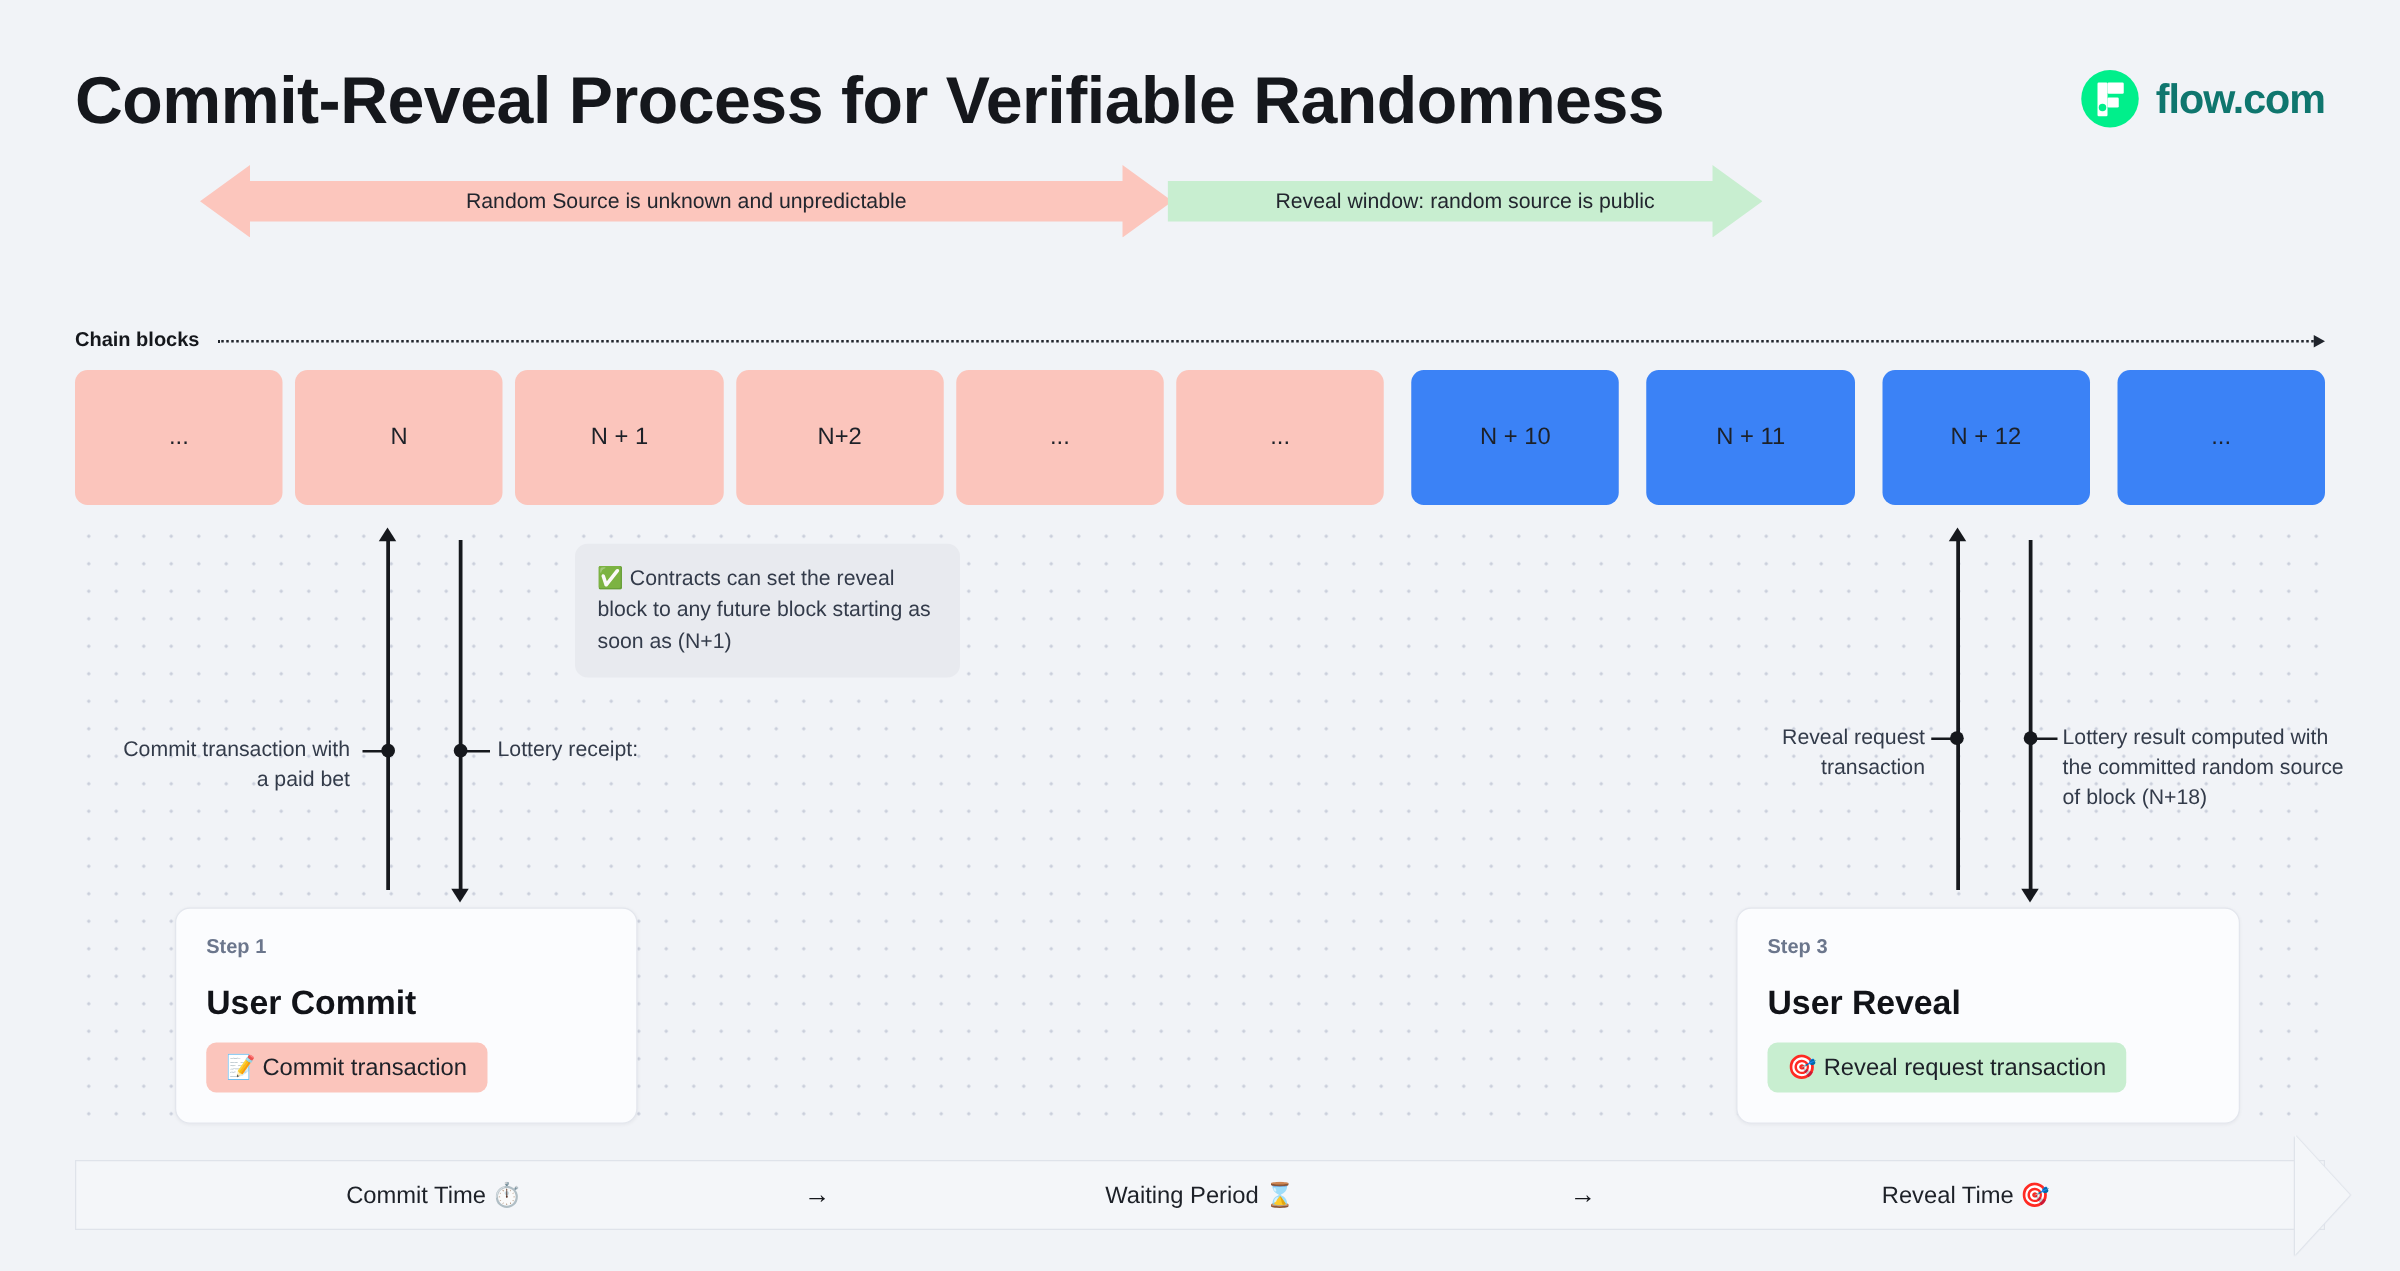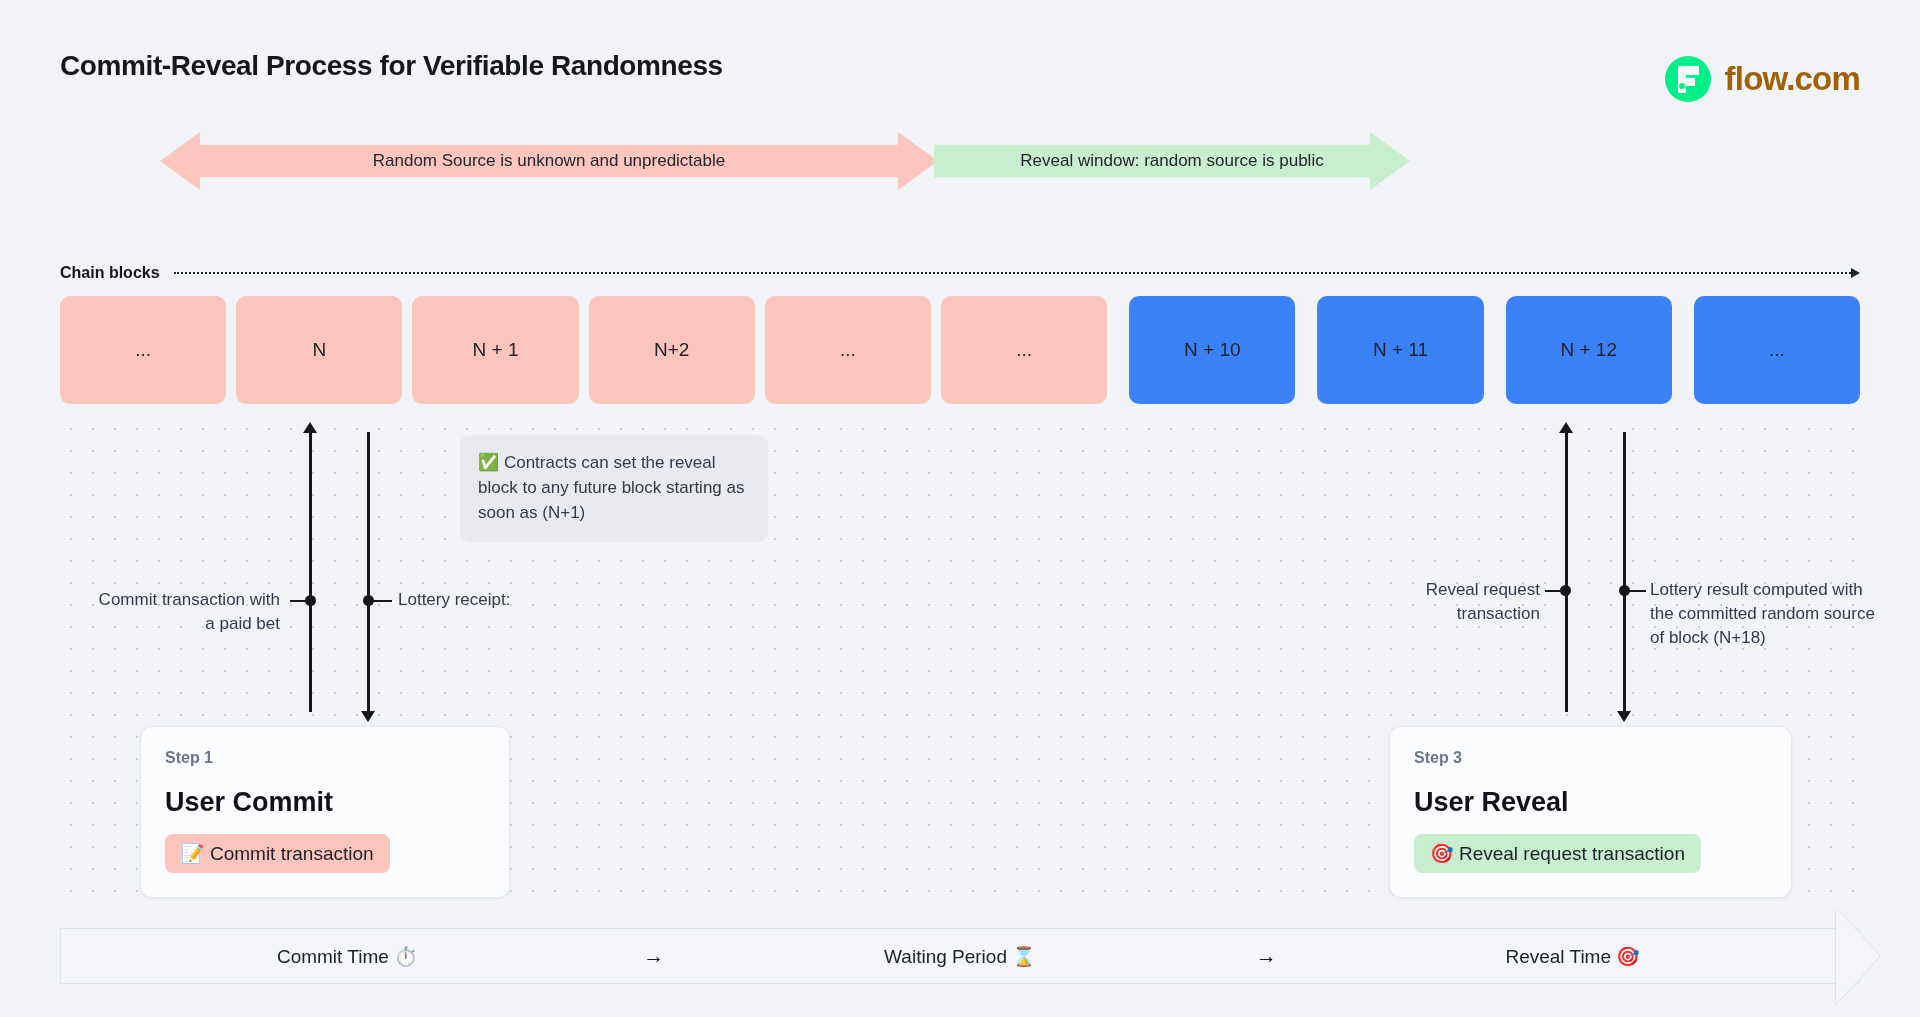--- a/index.html
+++ b/index.html
@@ -7,21 +7,21 @@
     width: 1920px; height: 1017px;
     background: #f1f3f7;
     font-family: "Liberation Sans", sans-serif;
     overflow: hidden;
   }
   #stage { position: relative; width: 1920px; height: 1017px; }
 
   
   #page-title {
     position: absolute; left: 60px; top: 50px;
-    font-size: 28px; font-weight: 700; color: #15171c;
+    font-size: 53px; font-weight: 700; color: #15171c;
     letter-spacing: -0.4px;
   }
   #brand {
     position: absolute; right: 60px; top: 56px;
     display: flex; align-items: center; gap: 14px;
   }
   #brand-mark {
     width: 46px; height: 46px; border-radius: 50%;
     background: #00ef8b; position: relative; flex: none;
   }
@@ -34,21 +34,21 @@
     width: 13px; height: 8.5px; background: #fff; border-radius: 1px;
   }
   #brand-mark .f-mid {
     position: absolute; left: 21.5px; top: 22px;
     width: 9px; height: 8px; background: #fff; border-radius: 1px;
   }
   #brand-mark .dot {
     position: absolute; left: 14.5px; top: 26.5px;
     width: 6px; height: 6px; border-radius: 50%; background: #00ef8b;
   }
-  #brand-text { font-size: 33px; font-weight: 700; color: #a16207; letter-spacing: -0.8px; }
+  #brand-text { font-size: 33px; font-weight: 700; color: #0f766e; letter-spacing: -0.8px; }
 
   
   .banner {
     position: absolute; height: 58px;
     display: flex; align-items: center; justify-content: center;
     font-size: 17px; color: #22262e;
   }
   .banner span { position: relative; z-index: 2; }
   #banner-unknown {
     left: 160px; top: 132px; width: 778px;

